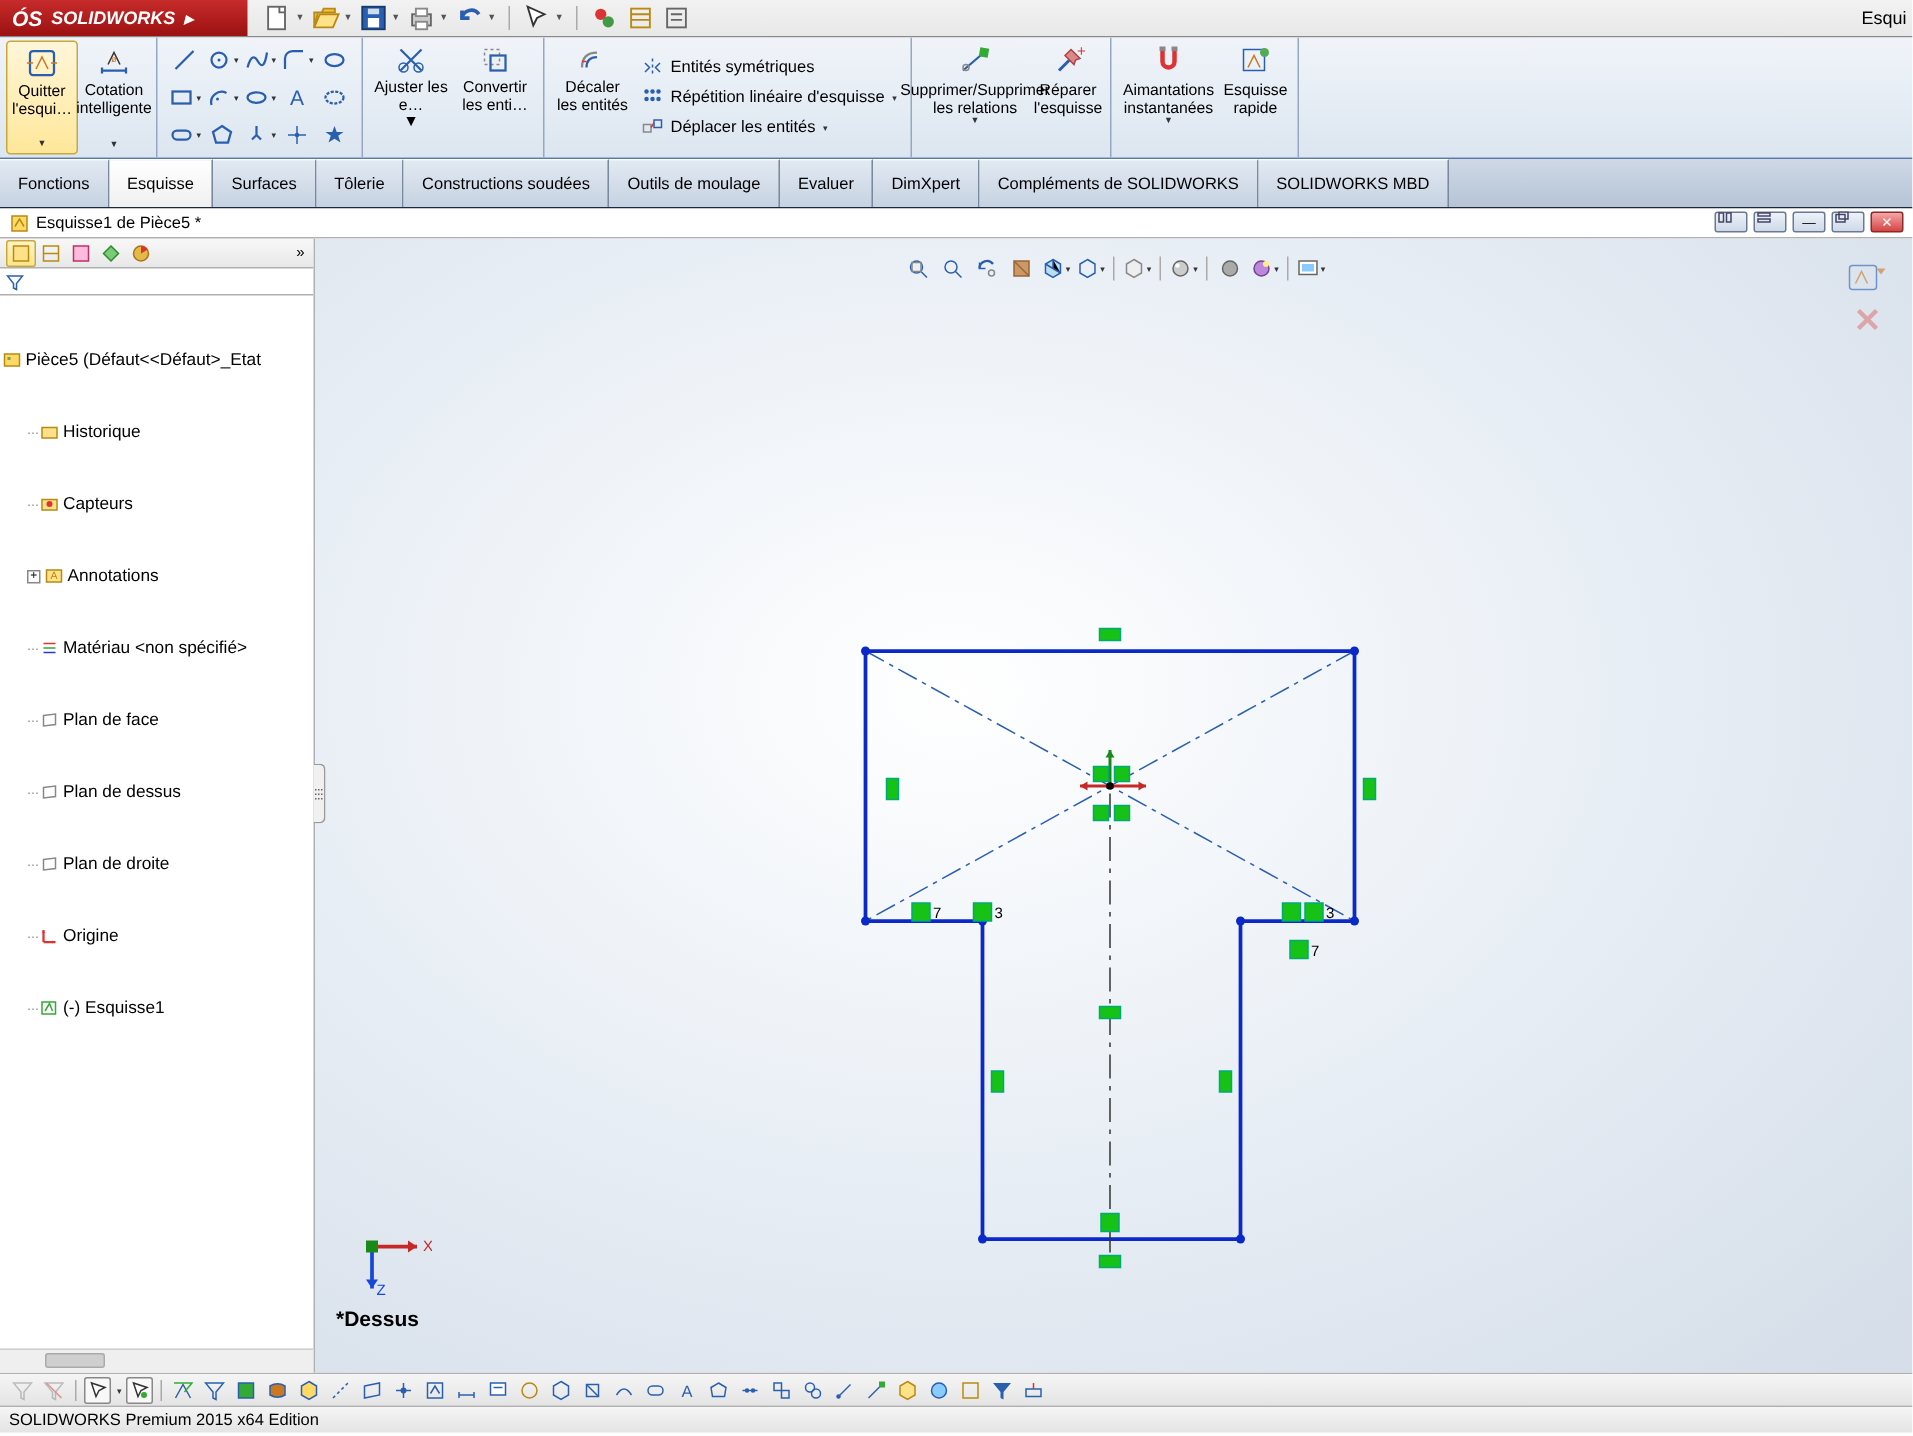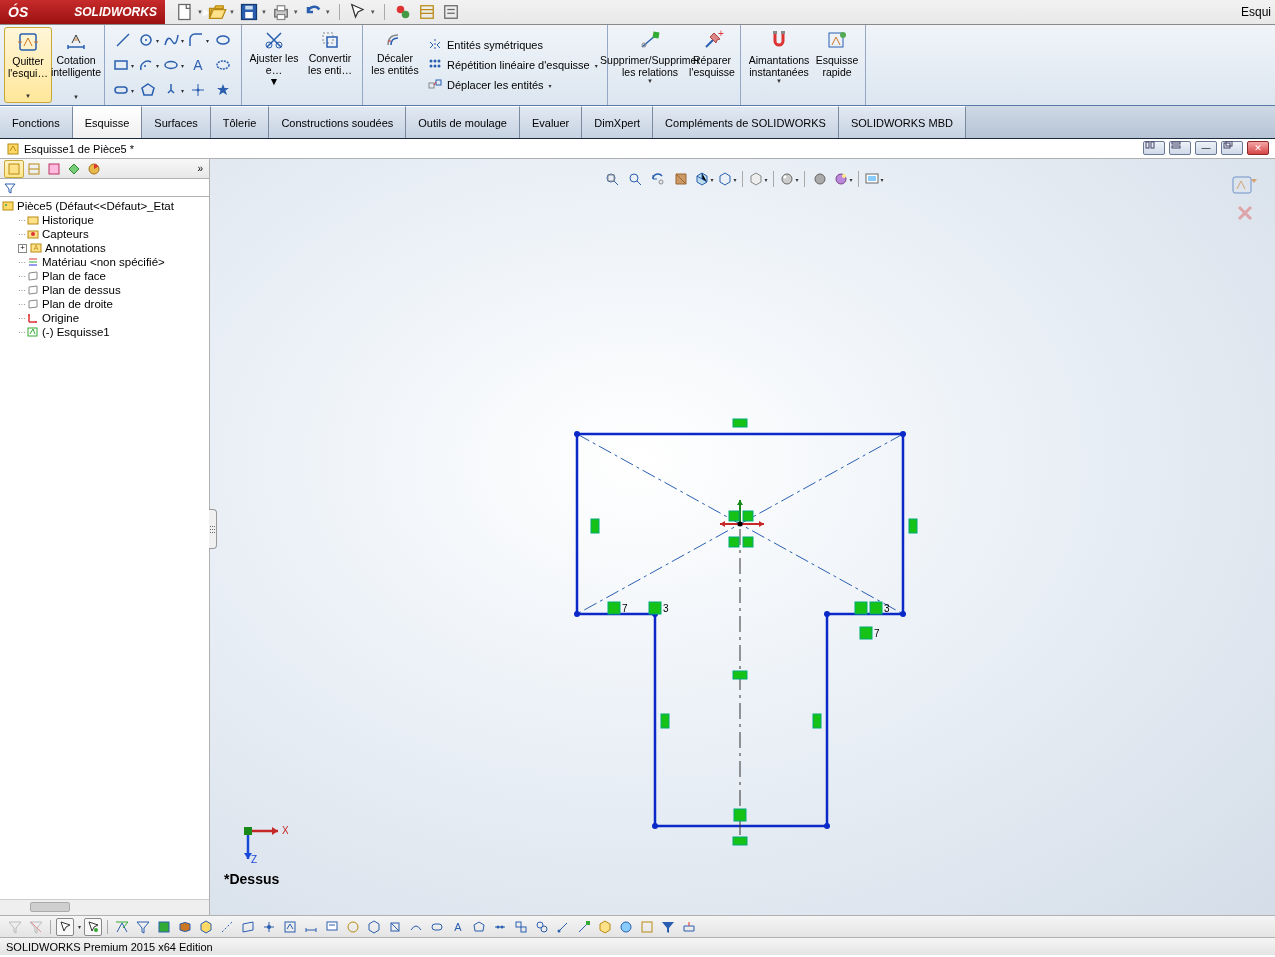--- a/index.html
+++ b/index.html
@@ -1,18 +1,18 @@
 <!DOCTYPE html>
 <html><head>
 <meta charset="utf-8">
 <style>
 * { box-sizing: border-box; margin: 0; padding: 0; font-family: "Segoe UI", Tahoma, sans-serif; }
 body { width: 1275px; height: 957px; overflow: hidden; background: #fff; font-size: 11px; }
 .titlebar { height: 25px; background: linear-gradient(#f2f2f2,#e8e8e8); border-bottom: 1px solid #8a8a8a; display: flex; align-items: center; }
-.titlebar-logo { width: 165px; height: 100%; background: linear-gradient(#c72b2b,#9c1111); display: flex; align-items: center; padding-left: 8px; color: #fff; font-weight: bold; font-style: italic; font-size: 12px; gap: 40px; }
+.titlebar-logo { width: 165px; height: 100%; background: linear-gradient(#c72b2b,#9c1111); display: flex; align-items: center; padding-left: 8px; color: #fff; font-weight: bold; font-style: italic; font-size: 12px; }
 .titlebar-logo .ds { font-size: 14px; margin-right: 6px; font-style: italic; }
 .qat { display: flex; align-items: center; padding-left: 10px; gap: 4px; }
 .qat-item { width: 20px; height: 20px; display: flex; align-items: center; justify-content: center; font-size: 12px; cursor: pointer; }
 .qat-sep { width: 1px; height: 16px; background: #aaa; margin: 0 4px; }
 .qat-drop { font-size: 6px; color: #555; margin-left: -2px; }
 .titlebar-right { margin-left: auto; padding-right: 4px; font-size: 12px; }
 
 .ribbon { height: 81px; background: linear-gradient(#f0f4f9,#dce6f0); border-bottom: 1px solid #5a7ba8; display: flex; overflow: hidden; }
 .ribbon-group { display: flex; padding: 2px 4px; border-right: 1px solid #94a8c5; }
 .big-btn { display: flex; flex-direction: column; align-items: center; justify-content: flex-start; width: 48px; height: 76px; padding: 2px; cursor: pointer; text-align: center; font-size: 10.5px; line-height: 1.1; }
@@ -40,21 +40,21 @@
 
 .main-area { display: flex; height: 756px; }
 .feature-panel { width: 210px; border-right: 1px solid #b0b0b0; background: #fff; display: flex; flex-direction: column; overflow: hidden; }
 .fp-tabs { height: 20px; display: flex; background: linear-gradient(#f8f8f8,#e8e8e8); border-bottom: 1px solid #b0b0b0; align-items: center; padding-left: 4px; gap: 0; }
 .fp-tab { width: 20px; height: 18px; display: flex; align-items: center; justify-content: center; border: 1px solid transparent; cursor: pointer; }
 .fp-tab.active { background: linear-gradient(#fff3c6,#ffe689); border: 1px solid #c8a83a; border-radius:2px;}
 .fp-tab svg { width: 14px; height: 14px; }
 .fp-expand { margin-left: auto; margin-right: 6px; font-size: 10px; cursor: pointer; }
 .filter-row { height: 18px; border-bottom: 1px solid #b0b0b0; display: flex; align-items: center; padding-left: 4px; }
 .tree { flex: 1; overflow: auto; padding: 2px; font-size: 11.5px; }
-.tree-item { display: flex; align-items: center; padding: 1px 0; white-space: nowrap; cursor: pointer; }
+.tree-item { display: flex; align-items: center; padding: 1px 0; white-space: nowrap; cursor: pointer; margin-top: 34px; }
 .tree-item svg { width: 12px; height: 12px; margin-right: 3px; flex-shrink: 0; }
 .tree-item .exp { width: 9px; height: 9px; border: 1px solid #888; margin-right: 3px; display: flex; align-items: center; justify-content: center; font-size: 8px; line-height: 1; }
 .indent1 { padding-left: 16px; }
 .indent1::before { content:""; position:absolute; }
 .tree-item .dots { color:#888; margin-right:3px; letter-spacing:-2px; font-size:8px;}
 .fp-scroll { height: 16px; background: #efefef; border-top: 1px solid #ccc; position:relative}
 .fp-thumb { position:absolute; left:30px; width:40px; top:2px; height:10px; background:#cfcfcf; border:1px solid #aaa; border-radius:2px;}
 
 .viewport { flex: 1; position: relative; background: radial-gradient(ellipse at 40% 40%, #ffffff 0%, #e8eef5 50%, #d4dde8 100%); }
 .view-toolbar { position: absolute; top: 8px; left: 50%; transform: translateX(-50%); display: flex; gap: 3px; background: rgba(255,255,255,0); padding: 2px; }

